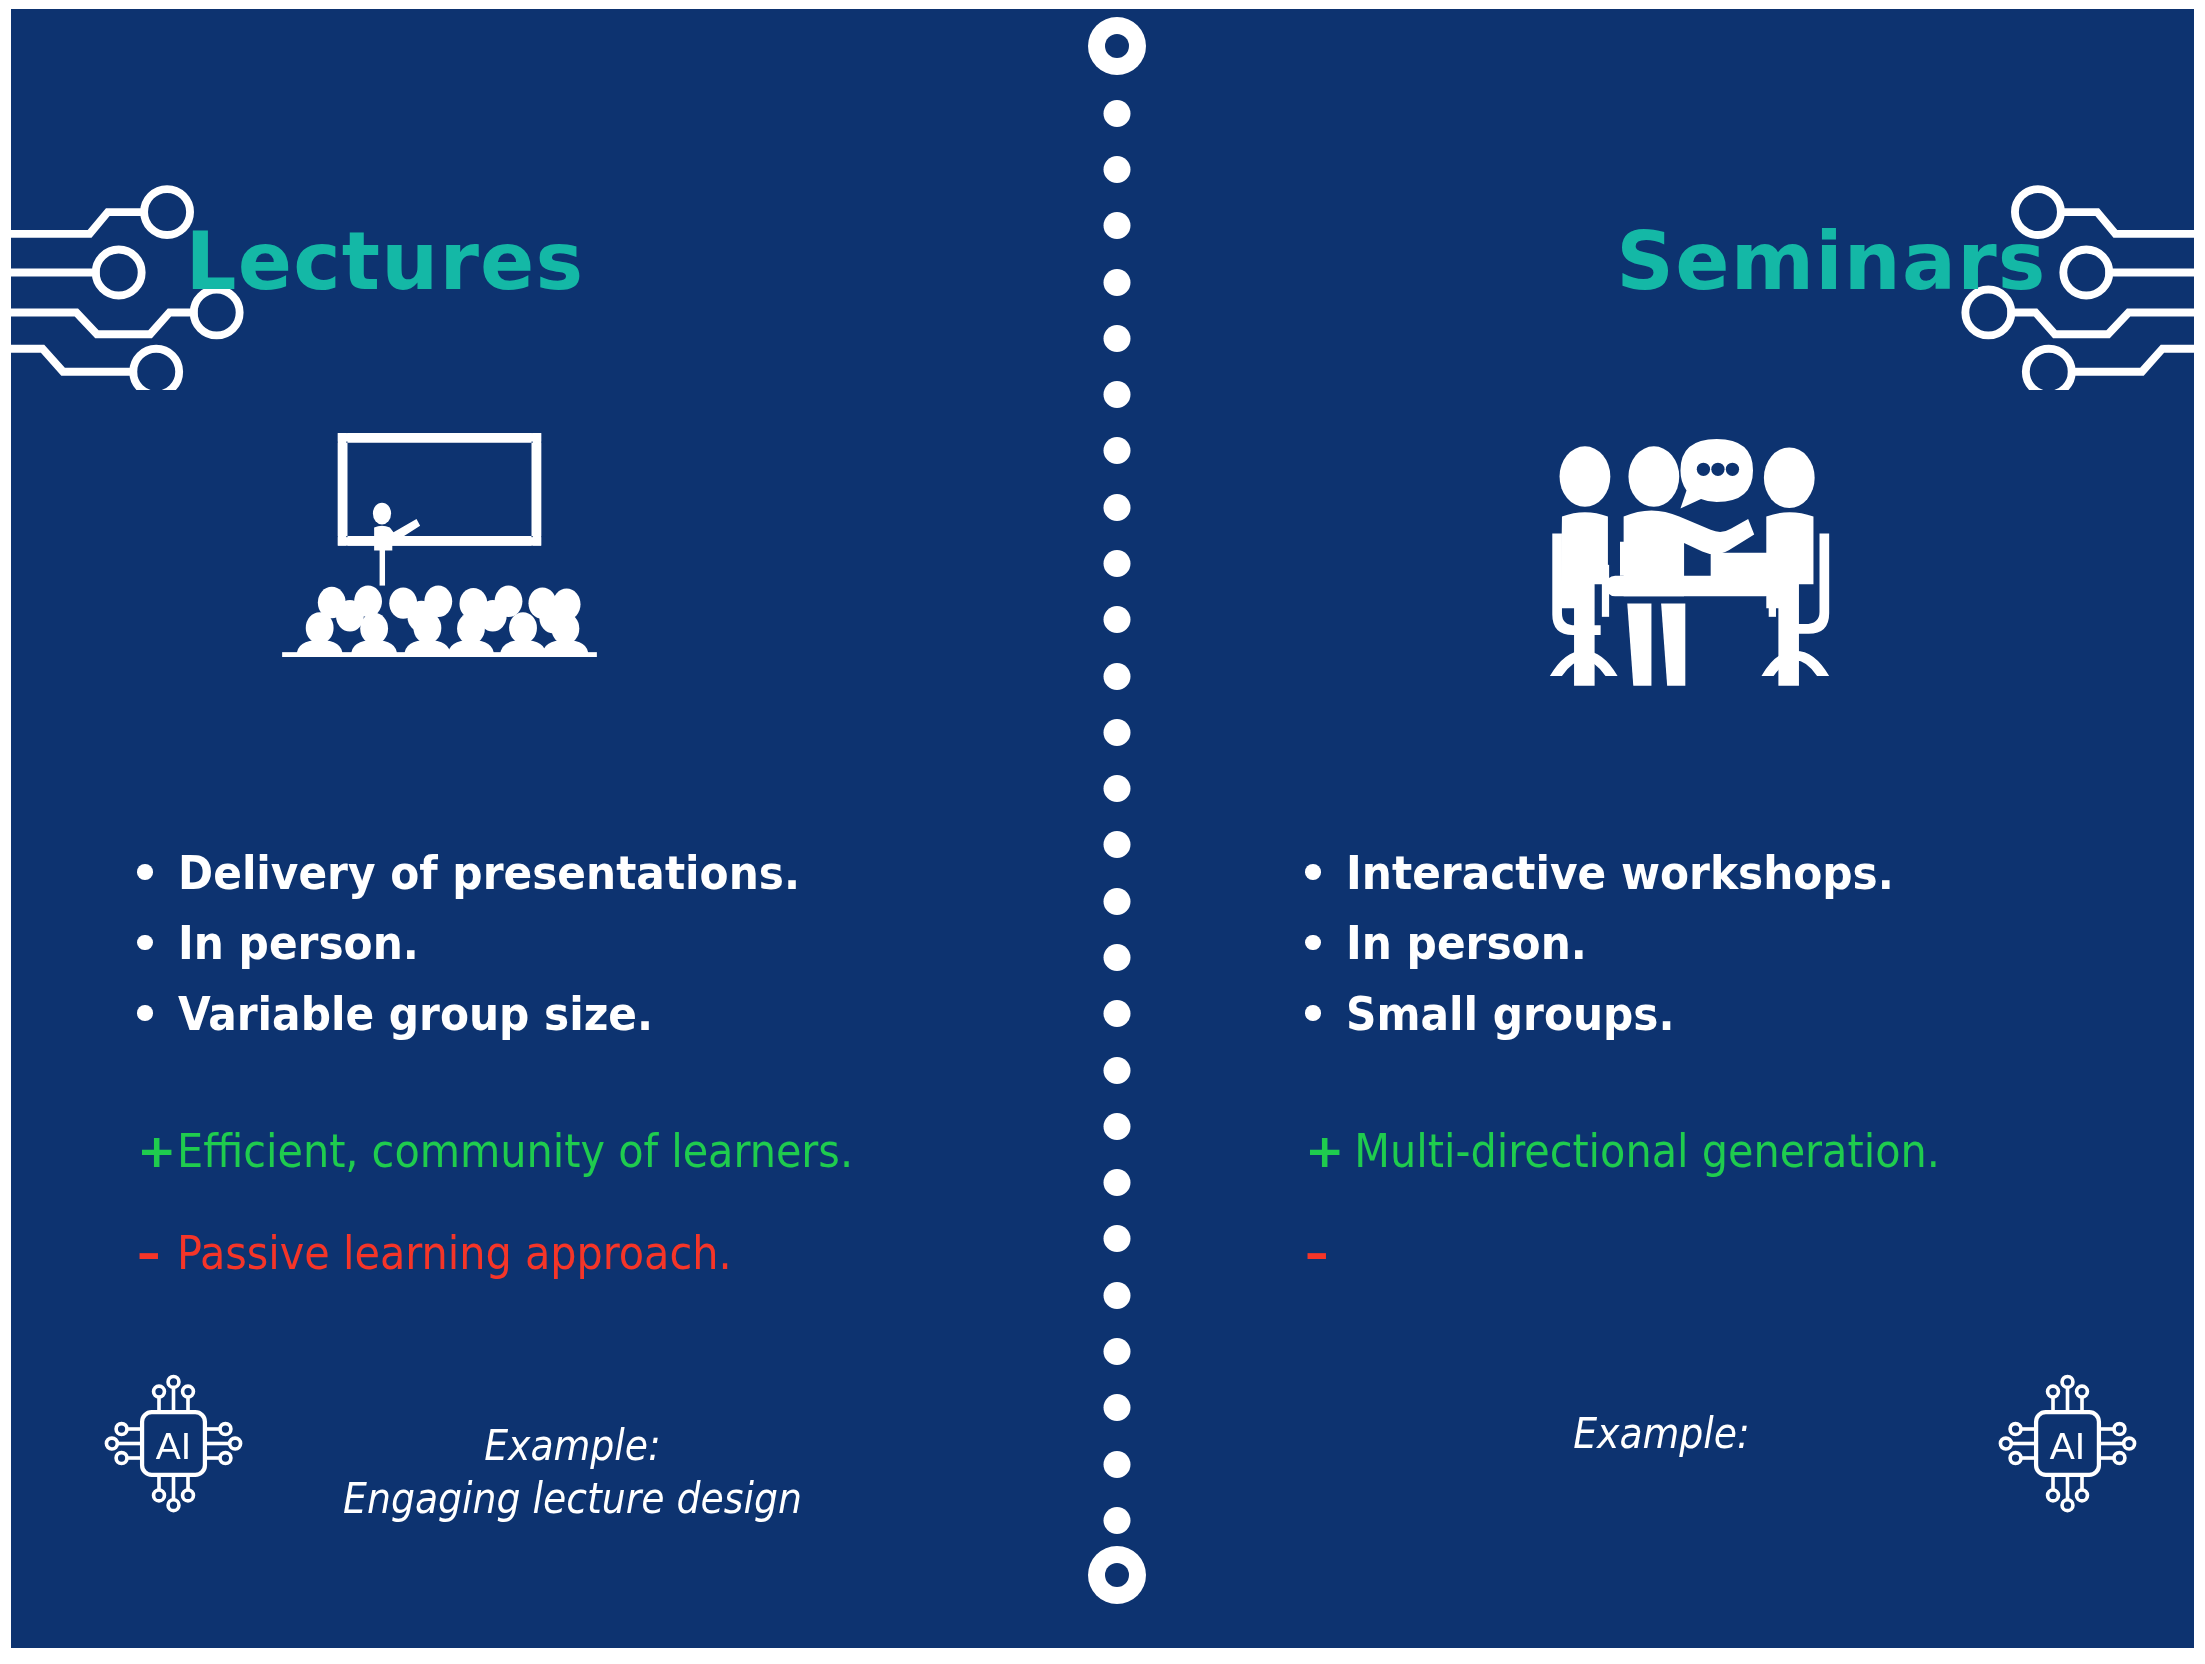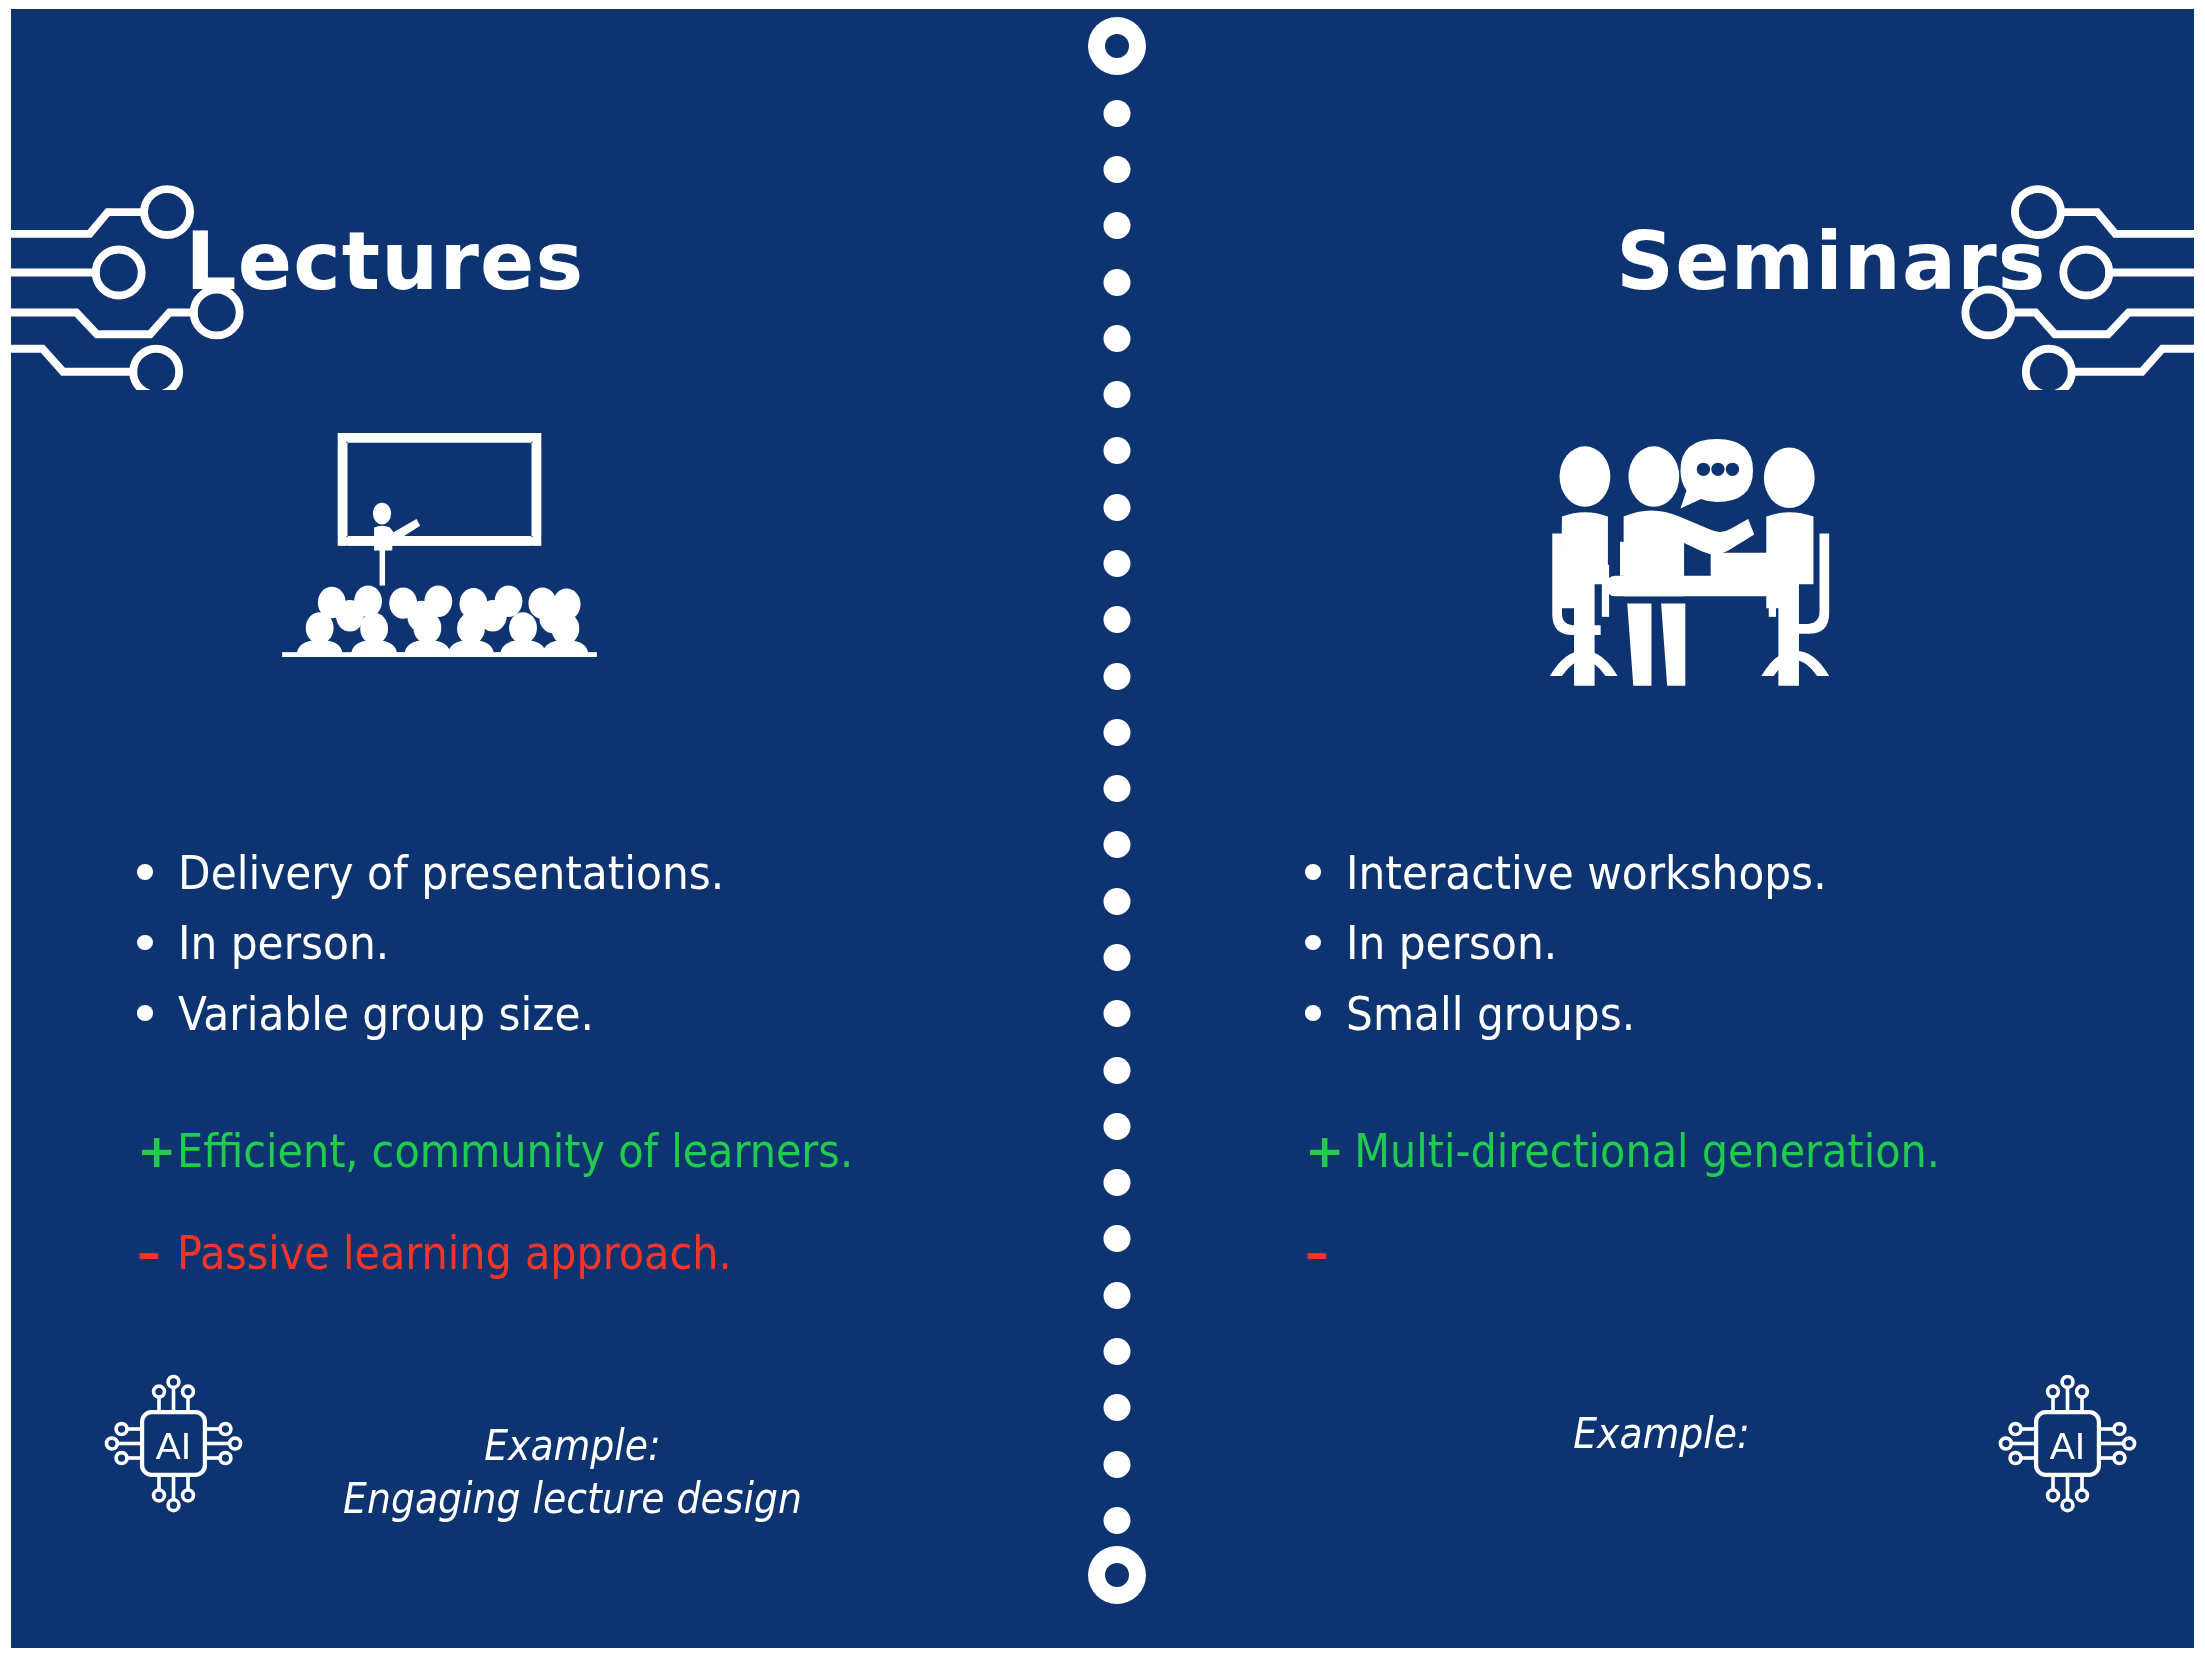--- a/index.html
+++ b/index.html
@@ -42,21 +42,21 @@
     height: 100%;
   }
   .column.left  { left: 11px; }
   .column.right { left: 1203px; }
 
   .col-title {
     position: absolute;
     top: 213px;
     width: 100%;
     text-align: center;
-    color: #ffffff;
+    color: #14b8a6;
     font-family: "DejaVu Sans", sans-serif;
     font-size: 80px;
     font-weight: bold;
     letter-spacing: 1.2px;
     line-height: 1;
   }
   .column.left  .col-title { padding-right: 327px; box-sizing: border-box; }
   .column.right .col-title { padding-left: 182px; box-sizing: border-box; }
 
   .col-icon {
@@ -88,20 +88,21 @@
     flex: 0 0 auto;
     margin-top: 20.6px;
     margin-right: 25.4px;
   }
   .bullet-text {
     color: #ffffff;
     font-size: 47px;
     line-height: 1.22;
     font-family: "DejaVu Sans", sans-serif;
     font-stretch: condensed;
+    font-weight: bold;
   }
 
   
   .pc-block { position: absolute; left: 115px; width: 932px; }
   .column.right .pc-block { left: 91px; }
   .pc-pro { top: 1114px; }
   .pc-con { top: 1216px; }
 
   .pc-row {
     display: flex;

